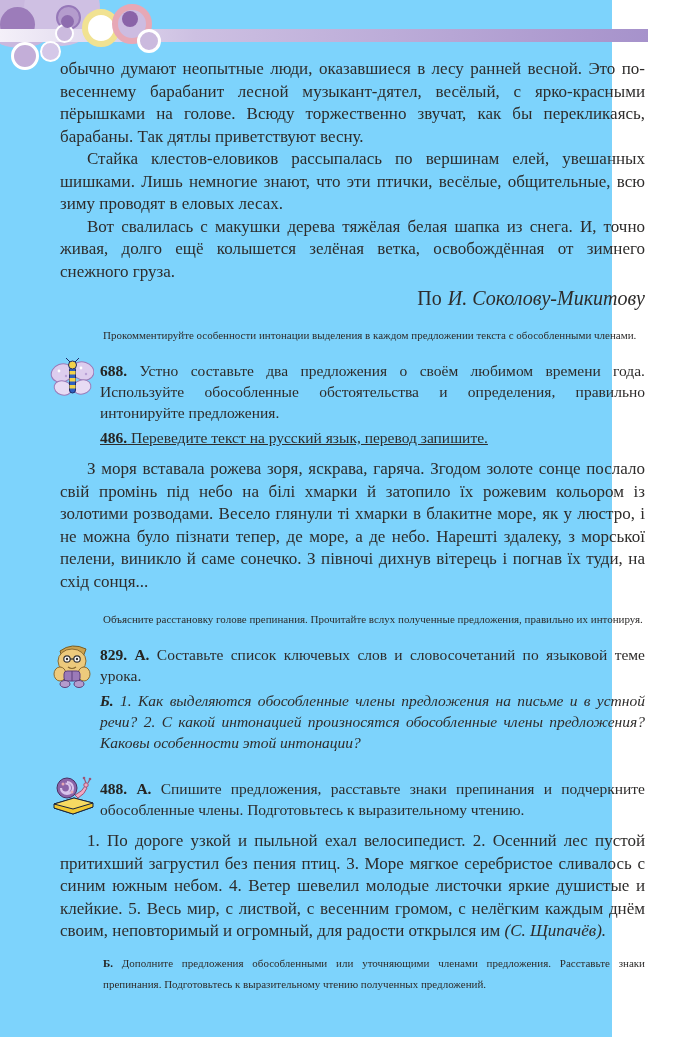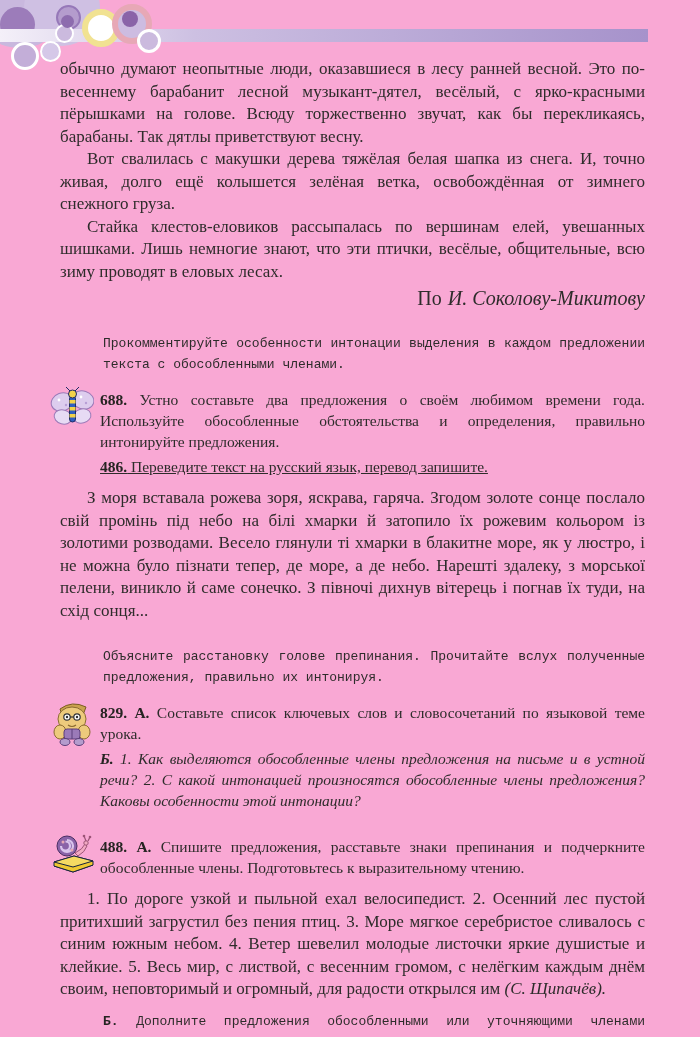--- a/index.html
+++ b/index.html
@@ -4,21 +4,21 @@
 <style>
   html, body { margin: 0; padding: 0; }
   body {
     width: 700px; height: 1037px;
     background: #ffffff;
     font-family: "Liberation Serif", "DejaVu Serif", serif;
     color: #2e2c2b;
     position: relative;
     overflow: hidden;
   }
-  .page { position: relative; width: 700px; height: 1037px; background: #f9a8d4; }
+  .page { position: relative; width: 612px; height: 1037px; background: #7dd3fc; }
 
   
   .deco { position: absolute; top: 0; left: 0; width: 700px; height: 70px; }
   .deco .c { position: absolute; border-radius: 50%; }
   .blob-big      { left: -30px; top: -52px; width: 100px; height: 100px; background: #c9b8de; z-index: 1; }
   .blob-2        { left: 24px;  top: -30px; width: 76px;  height: 76px;  background: #cfc0e3; z-index: 1; }
   .dark-circle   { left: 0px;   top: 7px;   width: 35px;  height: 35px;  background: #9c7cba; z-index: 1; }
   .bar {
     position: absolute; left: 0; top: 29px; width: 648px; height: 13px; z-index: 2;
     background: linear-gradient(to right, #f4f0f9 0%, #cdc0e2 30%, #a692cb 100%);
@@ -44,24 +44,23 @@
   .indent { text-indent: 27px; }
 
   .attribution {
     margin-top: 4px;
     font-size: 20px; line-height: 22px;
     text-align: right;
   }
   .attribution i { margin-left: 0.3em; }
 
   .task {
-    margin: 24px 0 0 43px;
-    font-size: 13px; line-height: 21px;
+    margin: 16px 0 0 43px;
+    font-size: 11px; line-height: 21px;
     text-align: justify;
-    font-family: Liberation Mono, monospace;
   }
 
   .exercise { position: relative; padding-left: 40px; text-align: justify; }
   .exercise .ex-p { font-size: 15.5px; line-height: 21px; text-align: justify; }
   .exercise .ex-p + .ex-p { margin-top: 4px; font-style: italic; }
   .ex-num { font-weight: bold; color: #262422; }
   .ex-icon { position: absolute; left: -10px; top: -3px; width: 44px; height: 46px; }
 
   .mt14 { margin-top: 14px; }
   .mt16 { margin-top: 4px; text-decoration: underline; }
@@ -85,22 +84,22 @@
     <div class="c ring-pink"></div>
     <div class="c dot-dark"></div>
     <div class="c ring-small"></div>
     <div class="c below-1"></div>
     <div class="c below-2"></div>
   </div>
 
   <div class="content">
 
     <p class="body-para">обычно думают неопытные люди, оказавшиеся в лесу ранней весной. Это по-весеннему барабанит лесной музыкант-дятел, весёлый, с ярко-красными пёрышками на голове. Всюду торжественно звучат, как бы перекликаясь, барабаны. Так дятлы приветствуют весну.</p>
+    <p class="body-para indent">Стайка клестов-еловиков рассыпалась по вершинам елей, увешанных шишками. Лишь немногие знают, что эти птички, весёлые, общительные, всю зиму проводят в еловых лесах.</p>
     <p class="body-para indent">Вот свалилась с макушки дерева тяжёлая белая шапка из снега. И, точно живая, долго ещё колышется зелёная ветка, освобождённая от зимнего снежного груза.</p>
-    <p class="body-para indent">Стайка клестов-еловиков рассыпалась по вершинам елей, увешанных шишками. Лишь немногие знают, что эти птички, весёлые, общительные, всю зиму проводят в еловых лесах.</p>
 
     <div class="attribution"><span>По</span><i>И. Соколову-Микитову</i></div>
 
     <div class="task">Прокомментируйте особенности интонации выделения в каждом предложении текста с обособленными членами.</div>
 
     <div class="exercise mt14">
       <span class="ex-icon">
         <svg width="44" height="46" viewBox="0 0 44 46">
           <ellipse cx="12" cy="16" rx="11" ry="9" fill="#ddcdee" stroke="#9b7ab8" stroke-width="1" transform="rotate(-20 12 16)"></ellipse>
           <ellipse cx="33" cy="14" rx="11" ry="9" fill="#ddcdee" stroke="#9b7ab8" stroke-width="1" transform="rotate(18 33 14)"></ellipse>

